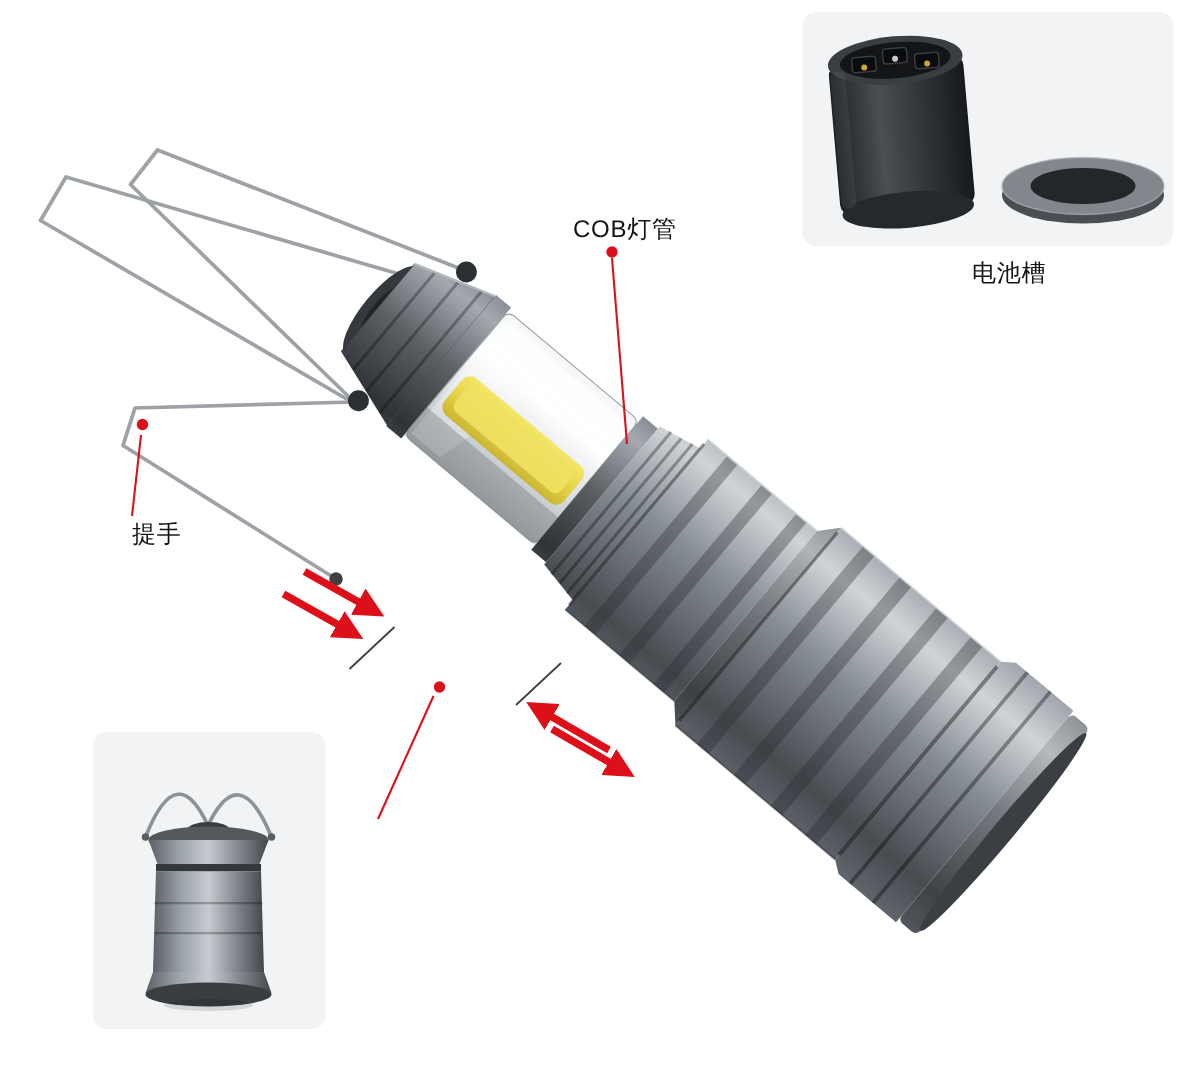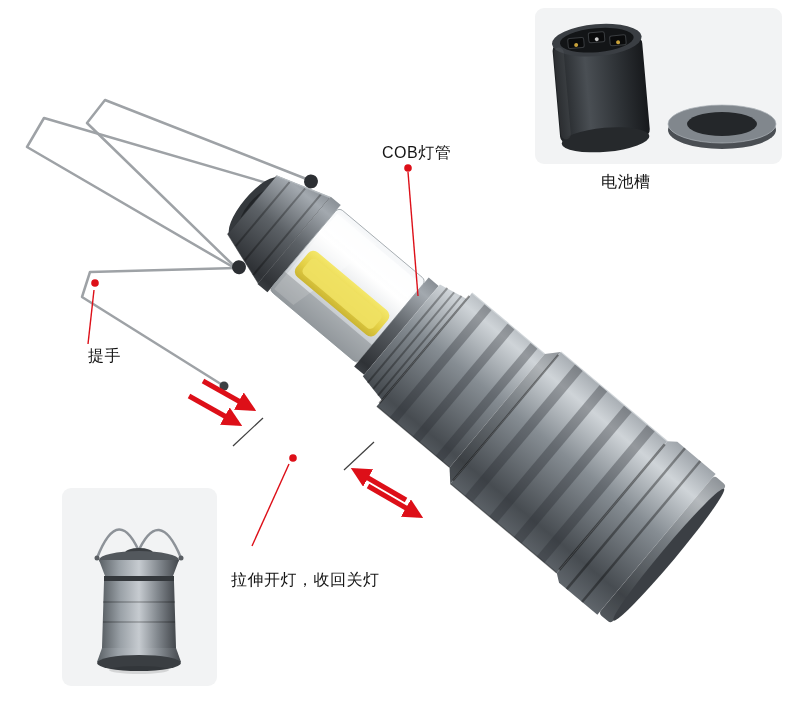--- a/index.html
+++ b/index.html
@@ -1,21 +1,21 @@
 <!DOCTYPE html>
 <html><head>
 <meta charset="utf-8">
 <style>
   html,body{margin:0;padding:0;background:#fff;}
   .canvas{position:relative;width:790px;height:715px;background:#ffffff;overflow:hidden;
           font-family:"Liberation Sans","DejaVu Sans",sans-serif;}
   .canvas > svg{position:absolute;left:0;top:0;}
   .label{position:absolute;font-size:16px;color:#141414;letter-spacing:.5px;white-space:nowrap;}
   .label-cob{left:382px;top:143px;}
-  .label-battery{left:601px;top:172px;}
+  .label-battery{left:648px;top:172px;}
   .label-handle{left:88px;top:346px;}
   .label-stretch{left:231px;top:570px;}
 </style>
 </head>
 <body>
 
 <div class="canvas">
 
 <svg width="790" height="715" viewBox="0 0 790 715">
   <defs>
@@ -199,15 +199,14 @@
     <line x1="94" y1="290" x2="88" y2="344" stroke="#dd0f18" stroke-width="1.4"></line>
 
     <circle cx="293" cy="458" r="3.8" fill="#dd0f18"></circle>
     <line x1="289" y1="464" x2="252" y2="546" stroke="#dd0f18" stroke-width="1.4"></line>
   </g>
 </svg>
 
 <div class="label label-cob">COB灯管</div>
 <div class="label label-battery">电池槽</div>
 <div class="label label-handle">提手</div>
-<div class="label label-stretch">拉伸开灯，收回关灯</div>
 
 </div>
 
 </body></html>

